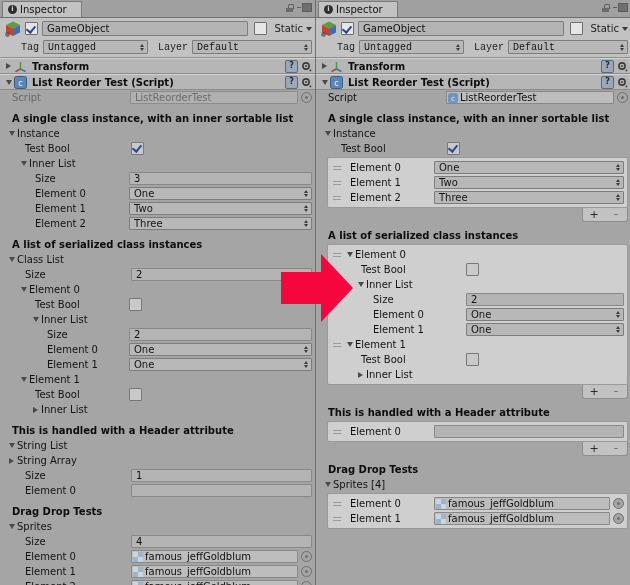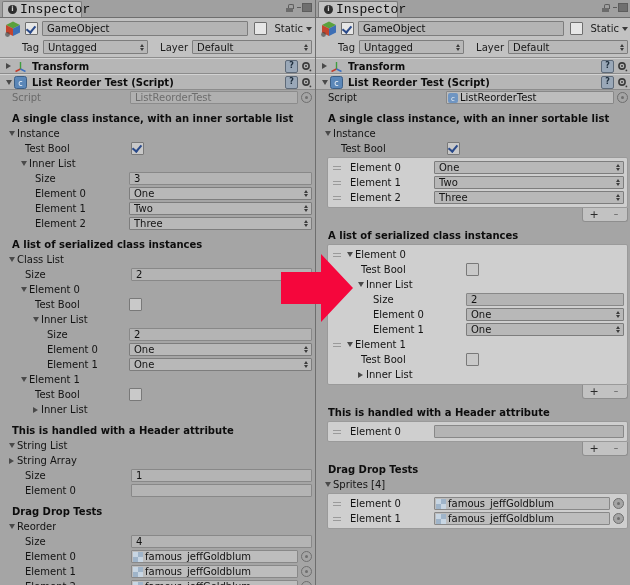--- a/index.html
+++ b/index.html
@@ -18,21 +18,21 @@
   .panel.right{left:315px;border-left:1px solid #6e6e6e;}
 
   
   .tabstrip{position:relative;height:17px;background:#a0a0a0;border-bottom:1px solid #6e6e6e;}
   .tab{
     position:absolute;left:2px;top:1px;height:16px;width:80px;
     background:#c2c2c2;border:1px solid #7a7a7a;border-bottom:none;
     border-radius:2px 2px 0 0;
     display:flex;align-items:center;gap:3px;padding-left:5px;box-sizing:border-box;
   }
-  .tab .tlabel{font-size:13px;color:#101010;font-family:Liberation Mono, monospace;}
+  .tab .tlabel{font-size:10px;color:#101010;}
   .info-icon{
     width:9px;height:9px;border-radius:50%;background:#2e2e2e;color:#d8d8d8;
     font-size:7px;line-height:9px;text-align:center;font-weight:bold;flex:none;
   }
   .tabright{position:absolute;right:3px;top:3px;display:flex;align-items:center;gap:4px;}
   .lock-icon{width:7px;height:8px;position:relative;}
   .lock-icon .shackle{position:absolute;top:0;left:1.5px;width:4px;height:4px;border:1px solid #5d5d5d;border-bottom:none;border-radius:2px 2px 0 0;}
   .lock-icon .body{position:absolute;bottom:0;left:0;width:7px;height:4px;background:#6b6b6b;}
   .menu-icon{display:flex;align-items:center;gap:1px;}
   .menu-icon .mdash{width:4px;height:1px;background:#5d5d5d;}
@@ -51,21 +51,21 @@
     content:"";position:absolute;left:2px;top:1px;width:4px;height:7px;
     border:solid #2a4a8a;border-width:0 2px 2px 0;transform:rotate(40deg);
   }
   .namefield{
     flex:1;height:15px;background:#b4b4b4;border:1px solid #7d7d7d;border-radius:1px;
     display:flex;align-items:center;padding-left:4px;box-sizing:border-box;font-size:10px;color:#111;
   }
   .staticwrap{display:flex;align-items:center;gap:3px;margin-left:6px;flex:none;}
   .staticwrap .lbl{font-size:10px;}
   .caret-dn{width:0;height:0;border-left:3px solid transparent;border-right:3px solid transparent;border-top:4px solid #3a3a3a;}
-  .objrow2{display:flex;align-items:center;height:16px;margin-top:2px;}
+  .objrow2{display:flex;align-items:center;height:16px;margin-top:2px;font-family:Liberation Mono, monospace;}
   .minilabel{font-size:10px;text-align:right;flex:none;}
   .popup{
     height:14px;background:#b8b8b8;border:1px solid #7d7d7d;border-radius:1px;
     display:flex;align-items:center;padding:0 3px 0 4px;box-sizing:border-box;
     font-size:10px;color:#141414;position:relative;
   }
   .popup .pv{flex:1;overflow:hidden;white-space:nowrap;}
   .dbl-arrow{display:flex;flex-direction:column;gap:1px;align-items:center;flex:none;}
   .dbl-arrow i{display:block;width:0;height:0;border-left:2px solid transparent;border-right:2px solid transparent;}
   .dbl-arrow i.up{border-bottom:3px solid #3c3c3c;}
@@ -405,21 +405,21 @@
       </div>
 
       <div class="spacer6"></div>
       <div class="row">
         <span class="sectitle" style="padding-left:9px;">Drag Drop Tests</span>
       </div>
       <div class="row">
         <span class="foldout" style="margin-left:3px;">
             <i class="tri-d"></i>
           </span>
-        <span class="lab">Reorder</span>
+        <span class="lab">Sprites</span>
       </div>
       <div class="row">
         <span class="lab" style="width:106px;padding-left:22px;">Size</span>
         <span class="field" style="flex:1;">4</span>
       </div>
       <div class="row">
         <span class="lab" style="width:106px;padding-left:22px;">Element 0</span>
         <span class="objfield" style="flex:1;">
           <span class="sprite-ic">
             <svg width="10" height="10" viewBox="0 0 10 10">

